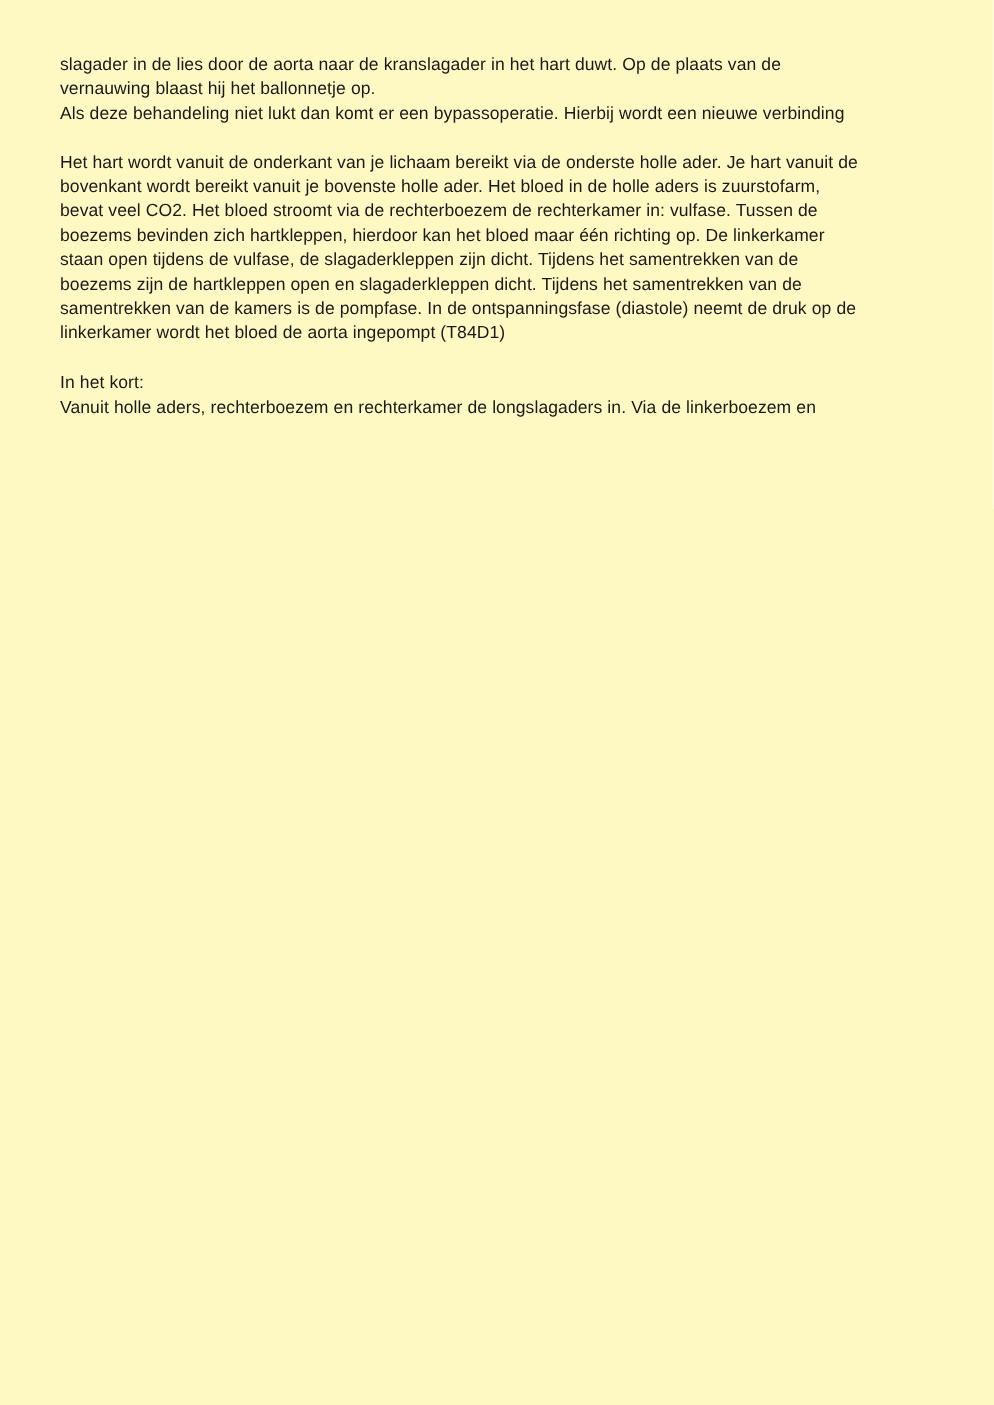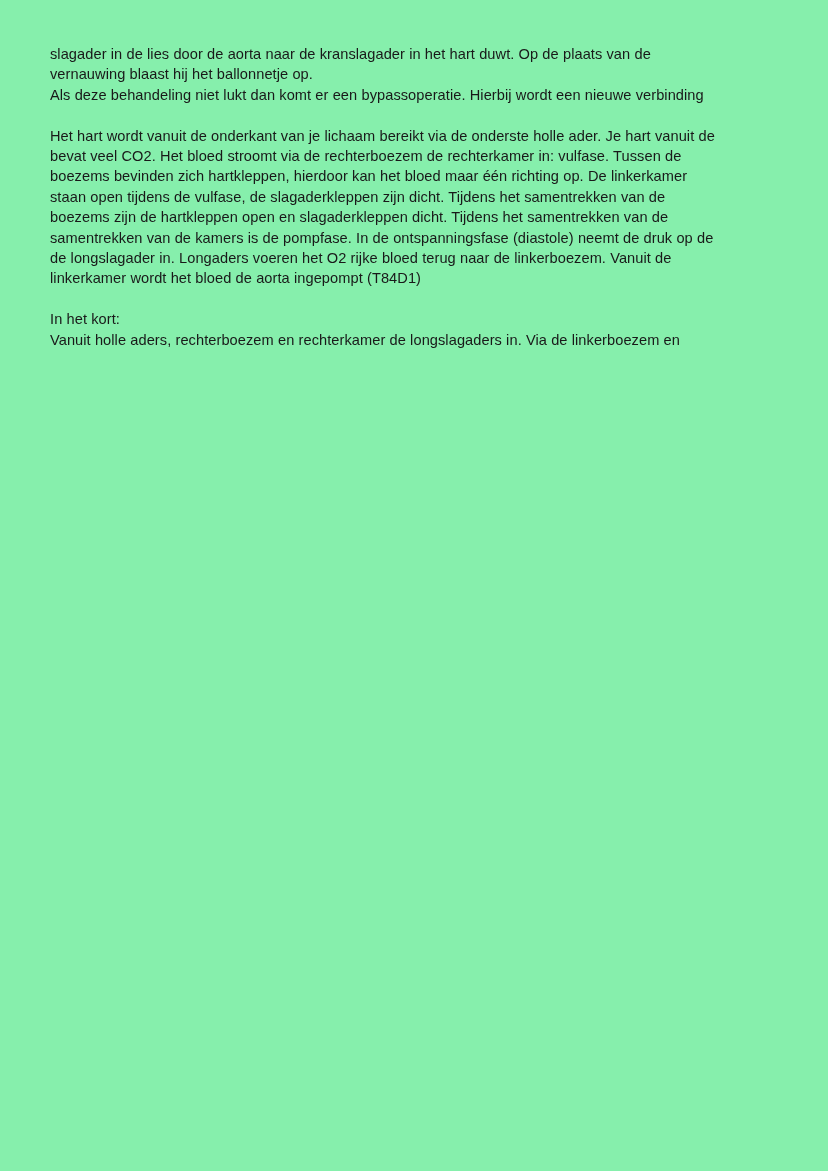--- a/index.html
+++ b/index.html
@@ -10,21 +10,21 @@
   body {
     width: 828px;
     height: 1171px;
     font-family: "Liberation Sans", sans-serif;
     -webkit-font-smoothing: antialiased;
   }
   .page {
     position: relative;
     width: 828px;
     height: 1171px;
-    background: #86efac;
+    background: #fef9c3;
     overflow: hidden;
   }
   .doc-body {
     position: absolute;
     left: 50px;
     top: 44px;
     width: 729px;
   }
   .para {
     font-size: 14.6px;
@@ -51,26 +51,26 @@
     <p class="para">
       <span class="line">slagader in de lies door de aorta naar de kranslagader in het hart duwt. Op de plaats van de</span>
       <span class="line">vernauwing blaast hij het ballonnetje op.</span>
       <span class="line">Als deze behandeling niet lukt dan komt er een bypassoperatie. Hierbij wordt een nieuwe verbinding</span>
     </p>
 
     <div class="para-gap"></div>
 
     <p class="para">
       <span class="line">Het hart wordt vanuit de onderkant van je lichaam bereikt via de onderste holle ader. Je hart vanuit de</span>
+      <span class="line">bovenkant wordt bereikt vanuit je bovenste holle ader. Het bloed in de holle aders is zuurstofarm,</span>
       <span class="line">bevat veel CO2. Het bloed stroomt via de rechterboezem de rechterkamer in: vulfase. Tussen de</span>
       <span class="line">boezems bevinden zich hartkleppen, hierdoor kan het bloed maar één richting op. De linkerkamer</span>
       <span class="line">staan open tijdens de vulfase, de slagaderkleppen zijn dicht. Tijdens het samentrekken van de</span>
       <span class="line">boezems zijn de hartkleppen open en slagaderkleppen dicht. Tijdens het samentrekken van de</span>
       <span class="line">samentrekken van de kamers is de pompfase. In de ontspanningsfase (diastole) neemt de druk op de</span>
-      <span class="line">de longslagader in. Longaders voeren het O2 rijke bloed terug naar de linkerboezem. Vanuit de</span>
       <span class="line">linkerkamer wordt het bloed de aorta ingepompt (T84D1)</span>
     </p>
 
     <div class="para-gap"></div>
 
     <p class="para">
       <span class="line">In het kort:</span>
       <span class="line">Vanuit holle aders, rechterboezem en rechterkamer de longslagaders in. Via de linkerboezem en</span>
     </p>
 

